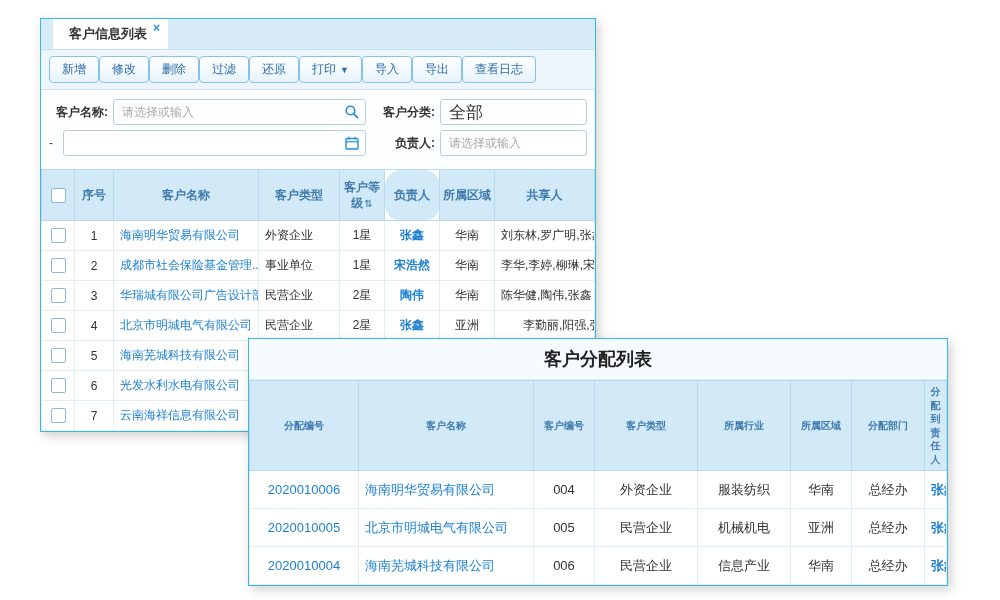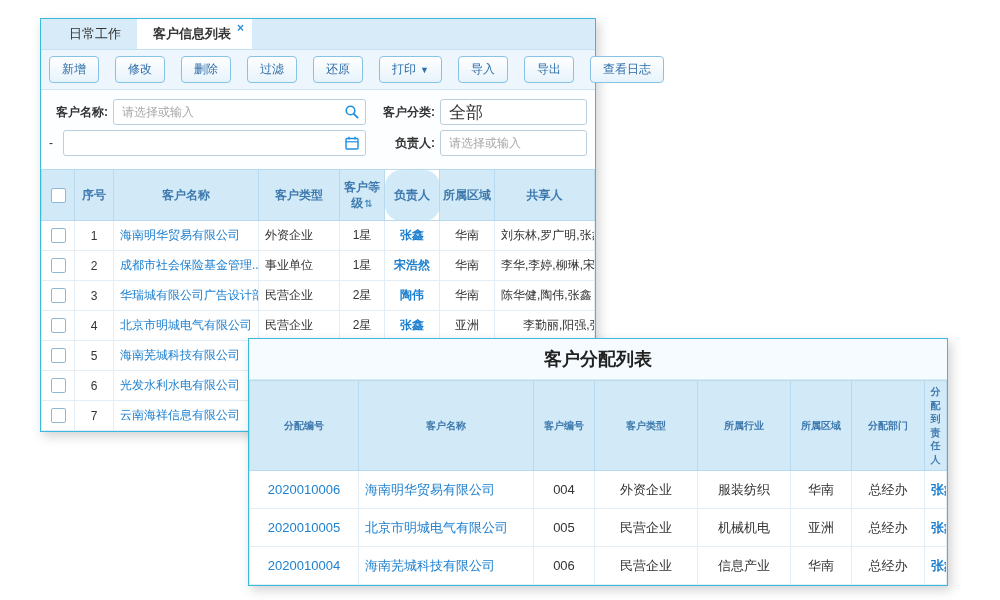--- a/index.html
+++ b/index.html
@@ -15,21 +15,21 @@
   .panel-customer{left:40px;top:18px;width:556px;z-index:1;}
   .panel-alloc{left:248px;top:338px;width:700px;z-index:2;}
 
   
   .tabbar{display:flex;align-items:stretch;height:30px;background:#d7ecf8;padding-left:12px;border-bottom:1px solid #c3e1f2;}
   .tab{display:flex;align-items:center;padding:0 16px;font-size:13px;color:#333;cursor:pointer;}
   .tab.active{background:#fff;font-weight:bold;padding-right:8px;}
   .tab-close{color:#2a90d9;font-size:12px;font-weight:bold;margin-left:6px;align-self:flex-start;margin-top:2px;}
 
   
-  .toolbar{display:flex;gap:16px;padding:6px 8px;background:#edf6fc;border-bottom:1px solid #cfe3f0;}
+  .toolbar{display:flex;gap:0;padding:6px 8px;background:#edf6fc;border-bottom:1px solid #cfe3f0;}
   .btn{
     font-family:inherit;font-size:12px;color:#2d6da8;
     background:linear-gradient(#ffffff,#e6f3fb);
     border:1px solid #86c2e6;border-radius:4px;padding:4px 12px;cursor:pointer;white-space:nowrap;
   }
   .btn .caret{font-size:9px;color:#2d6da8;margin-left:4px;}
 
   
   .filters{padding:4px 8px 8px;background:#fdfeff;}
   .frow{display:flex;align-items:center;margin:5px 0;}
@@ -77,23 +77,20 @@
     height:40px;line-height:40px;text-align:center;font-size:18px;font-weight:bold;color:#222;
     background:#f5fbfe;border-bottom:1px solid #d8ecf6;
   }
 </style>
 </head>
 <body>
 
 <div class="panel panel-customer">
 
   <div class="tabbar">
-      <div class="tab">
-        <span>日常工作</span>
-      </div>
       <div class="tab active">
         <span>客户信息列表</span>
         <span class="tab-close">×</span>
       </div>
     </div>
 
   <div class="toolbar">
       <button class="btn">新增</button>
       <button class="btn">修改</button>
       <button class="btn">删除</button>

